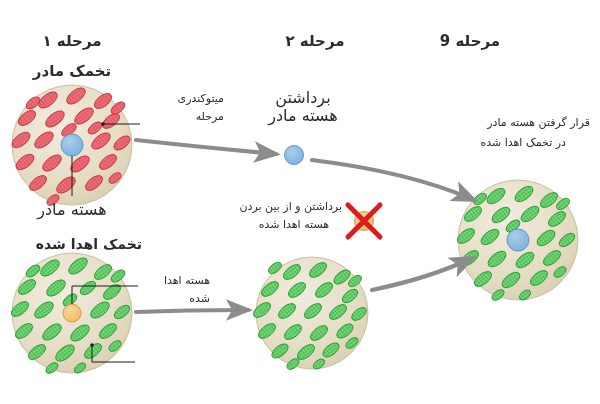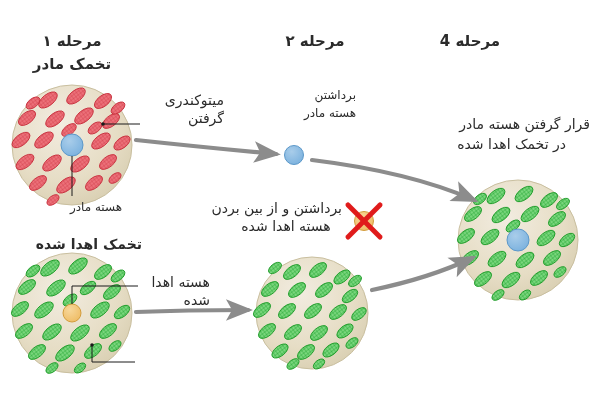--- a/index.html
+++ b/index.html
@@ -10,22 +10,22 @@
     overflow:hidden;
     position:relative;
     color:#2b2b2b;
   }
   #stage{position:absolute;inset:0;width:600px;height:404px;}
   svg.layer{position:absolute;left:0;top:0;width:600px;height:404px;pointer-events:none;}
   .txt{position:absolute;direction:rtl;unicode-bidi:bidi-override;white-space:pre;line-height:1.28;}
   .title{font-size:16.5px;font-weight:bold;letter-spacing:0px;}
   .stage-head{font-size:15px;font-weight:bold;text-align:center;}
   .sub-head{font-size:14px;font-weight:bold;text-align:center;}
-  .callout{font-size:12px;text-align:right;}
-  .callout-r{font-size:14px;text-align:right;}
+  .callout{font-size:16px;text-align:center;}
+  .callout-r{font-size:11px;text-align:right;}
 </style>
 </head>
 <body>
 
 <div id="stage">
 
   <svg class="layer" viewBox="0 0 600 404">
     <defs>
       <radialGradient id="cytoGrad" cx="40%" cy="32%" r="78%">
         <stop offset="0%" stop-color="#f2ece0"></stop>
@@ -200,40 +200,40 @@
 
     <g fill="none" stroke="#8c8c8c" stroke-width="4.2" stroke-linecap="round" marker-end="url(#arrowHead)">
       <path d="M136 140 Q210 148 276 154"></path>
       <path d="M312 160 Q410 172 474 200"></path>
       <path d="M136 312 Q185 310 248 310"></path>
       <path d="M372 290 Q430 278 472 258"></path>
     </g>
   </svg>
 
 
-  <div class="txt stage-head" style="top:32px; right:10px; width:240px;">مرحله 4</div>
+  <div class="txt stage-head" style="top:32px; right:10px; width:240px;">مرحله 9</div>
 
   <div class="txt stage-head" style="top:32px; left:0; width:144px;">مرحله ۱</div>
-  <div class="txt stage-head" style="top:55px; left:0; width:144px;">تخمک مادر</div>
+  <div class="txt stage-head" style="top:62px; left:0; width:144px;">تخمک مادر</div>
 
   <div class="txt stage-head" style="top:32px; left:240px; width:150px;">مرحله ۲</div>
 
   <div class="txt sub-head" style="top:236px; left:6px; width:136px; text-align:right;">تخمک اهدا شده</div>
 
   <div class="txt callout-r" style="top:92px; left:140px; width:84px;">میتوکندری</div>
-  <div class="txt callout-r" style="top:110px; left:140px; width:84px;">گرفتن</div>
+  <div class="txt callout-r" style="top:110px; left:140px; width:84px;">مرحله</div>
 
   <div class="txt callout" style="top:200px; left:22px; width:100px;">هسته مادر</div>
 
   <div class="txt callout-r" style="top:274px; left:138px; width:72px;">هسته اهدا</div>
   <div class="txt callout-r" style="top:292px; left:138px; width:72px;">شده</div>
 
 
   <div class="txt callout" style="top:88px; left:250px; width:106px;">برداشتن</div>
   <div class="txt callout" style="top:106px; left:250px; width:106px;">هسته مادر</div>
 
   <div class="txt callout-r" style="top:200px; left:198px; width:144px;">برداشتن و از بین بردن</div>
-  <div class="txt callout-r" style="top:218px; left:214px; width:144px;text-align:center;">هسته اهدا شده</div>
+  <div class="txt callout-r" style="top:218px; left:185px; width:144px;">هسته اهدا شده</div>
 
   <div class="txt callout-r" style="top:116px; left:430px; width:160px;">قرار گرفتن هسته مادر</div>
   <div class="txt callout-r" style="top:136px; left:406px; width:160px;">در تخمک اهدا شده</div>
 
 </div>
 
 </body></html>

